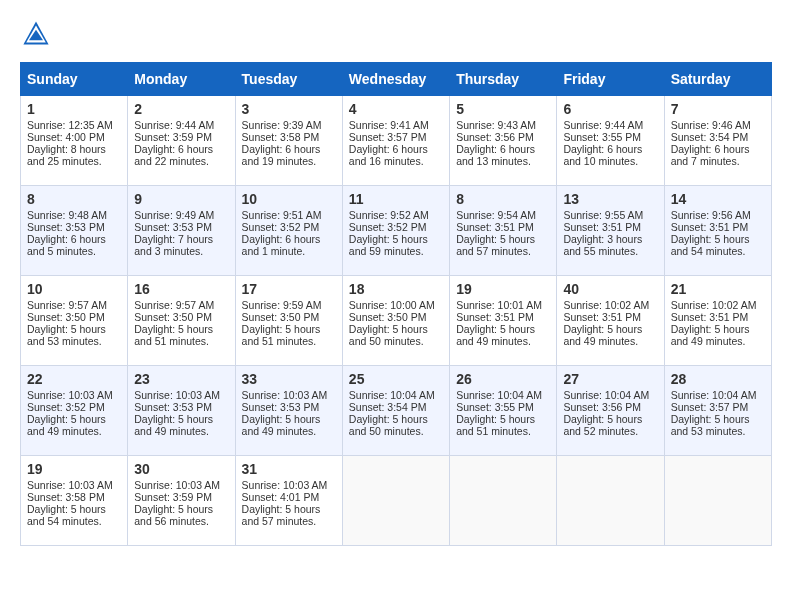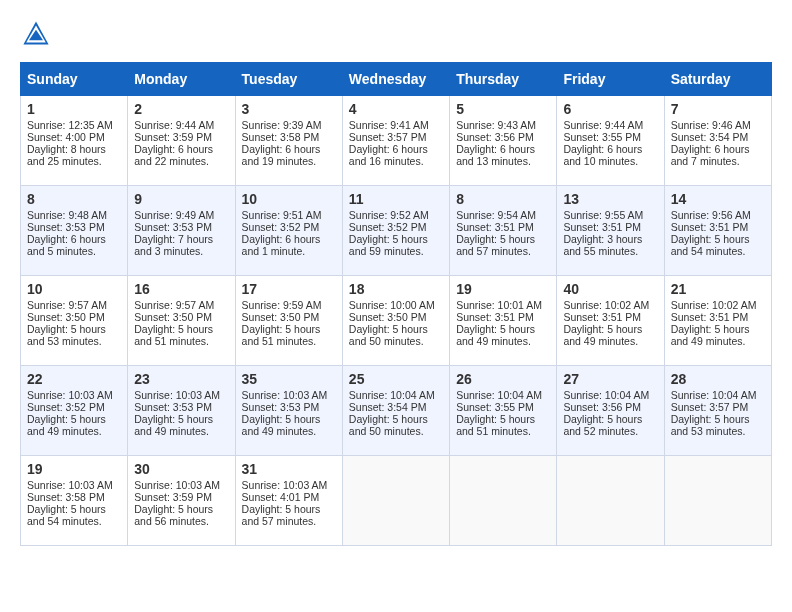--- a/index.html
+++ b/index.html
@@ -148,21 +148,21 @@
         <td><span class="day-num">16</span><span>Sunrise: 9:57 AM</span><br><span>Sunset: 3:50 PM</span><br><span>Daylight: 5 hours and 51 minutes.</span></td>
         <td><span class="day-num">17</span><span>Sunrise: 9:59 AM</span><br><span>Sunset: 3:50 PM</span><br><span>Daylight: 5 hours and 51 minutes.</span></td>
         <td><span class="day-num">18</span><span>Sunrise: 10:00 AM</span><br><span>Sunset: 3:50 PM</span><br><span>Daylight: 5 hours and 50 minutes.</span></td>
         <td><span class="day-num">19</span><span>Sunrise: 10:01 AM</span><br><span>Sunset: 3:51 PM</span><br><span>Daylight: 5 hours and 49 minutes.</span></td>
         <td><span class="day-num">40</span><span>Sunrise: 10:02 AM</span><br><span>Sunset: 3:51 PM</span><br><span>Daylight: 5 hours and 49 minutes.</span></td>
         <td><span class="day-num">21</span><span>Sunrise: 10:02 AM</span><br><span>Sunset: 3:51 PM</span><br><span>Daylight: 5 hours and 49 minutes.</span></td>
       </tr>
       <tr>
         <td><span class="day-num">22</span><span>Sunrise: 10:03 AM</span><br><span>Sunset: 3:52 PM</span><br><span>Daylight: 5 hours and 49 minutes.</span></td>
         <td><span class="day-num">23</span><span>Sunrise: 10:03 AM</span><br><span>Sunset: 3:53 PM</span><br><span>Daylight: 5 hours and 49 minutes.</span></td>
-        <td><span class="day-num">35</span><span>Sunrise: 10:03 AM</span><br><span>Sunset: 3:53 PM</span><br><span>Daylight: 5 hours and 49 minutes.</span></td>
+        <td><span class="day-num">33</span><span>Sunrise: 10:03 AM</span><br><span>Sunset: 3:53 PM</span><br><span>Daylight: 5 hours and 49 minutes.</span></td>
         <td><span class="day-num">25</span><span>Sunrise: 10:04 AM</span><br><span>Sunset: 3:54 PM</span><br><span>Daylight: 5 hours and 50 minutes.</span></td>
         <td><span class="day-num">26</span><span>Sunrise: 10:04 AM</span><br><span>Sunset: 3:55 PM</span><br><span>Daylight: 5 hours and 51 minutes.</span></td>
         <td><span class="day-num">27</span><span>Sunrise: 10:04 AM</span><br><span>Sunset: 3:56 PM</span><br><span>Daylight: 5 hours and 52 minutes.</span></td>
         <td><span class="day-num">28</span><span>Sunrise: 10:04 AM</span><br><span>Sunset: 3:57 PM</span><br><span>Daylight: 5 hours and 53 minutes.</span></td>
       </tr>
       <tr>
         <td><span class="day-num">19</span><span>Sunrise: 10:03 AM</span><br><span>Sunset: 3:58 PM</span><br><span>Daylight: 5 hours and 54 minutes.</span></td>
         <td><span class="day-num">30</span><span>Sunrise: 10:03 AM</span><br><span>Sunset: 3:59 PM</span><br><span>Daylight: 5 hours and 56 minutes.</span></td>
         <td><span class="day-num">31</span><span>Sunrise: 10:03 AM</span><br><span>Sunset: 4:01 PM</span><br><span>Daylight: 5 hours and 57 minutes.</span></td>
         <td class="empty-cell"></td>

